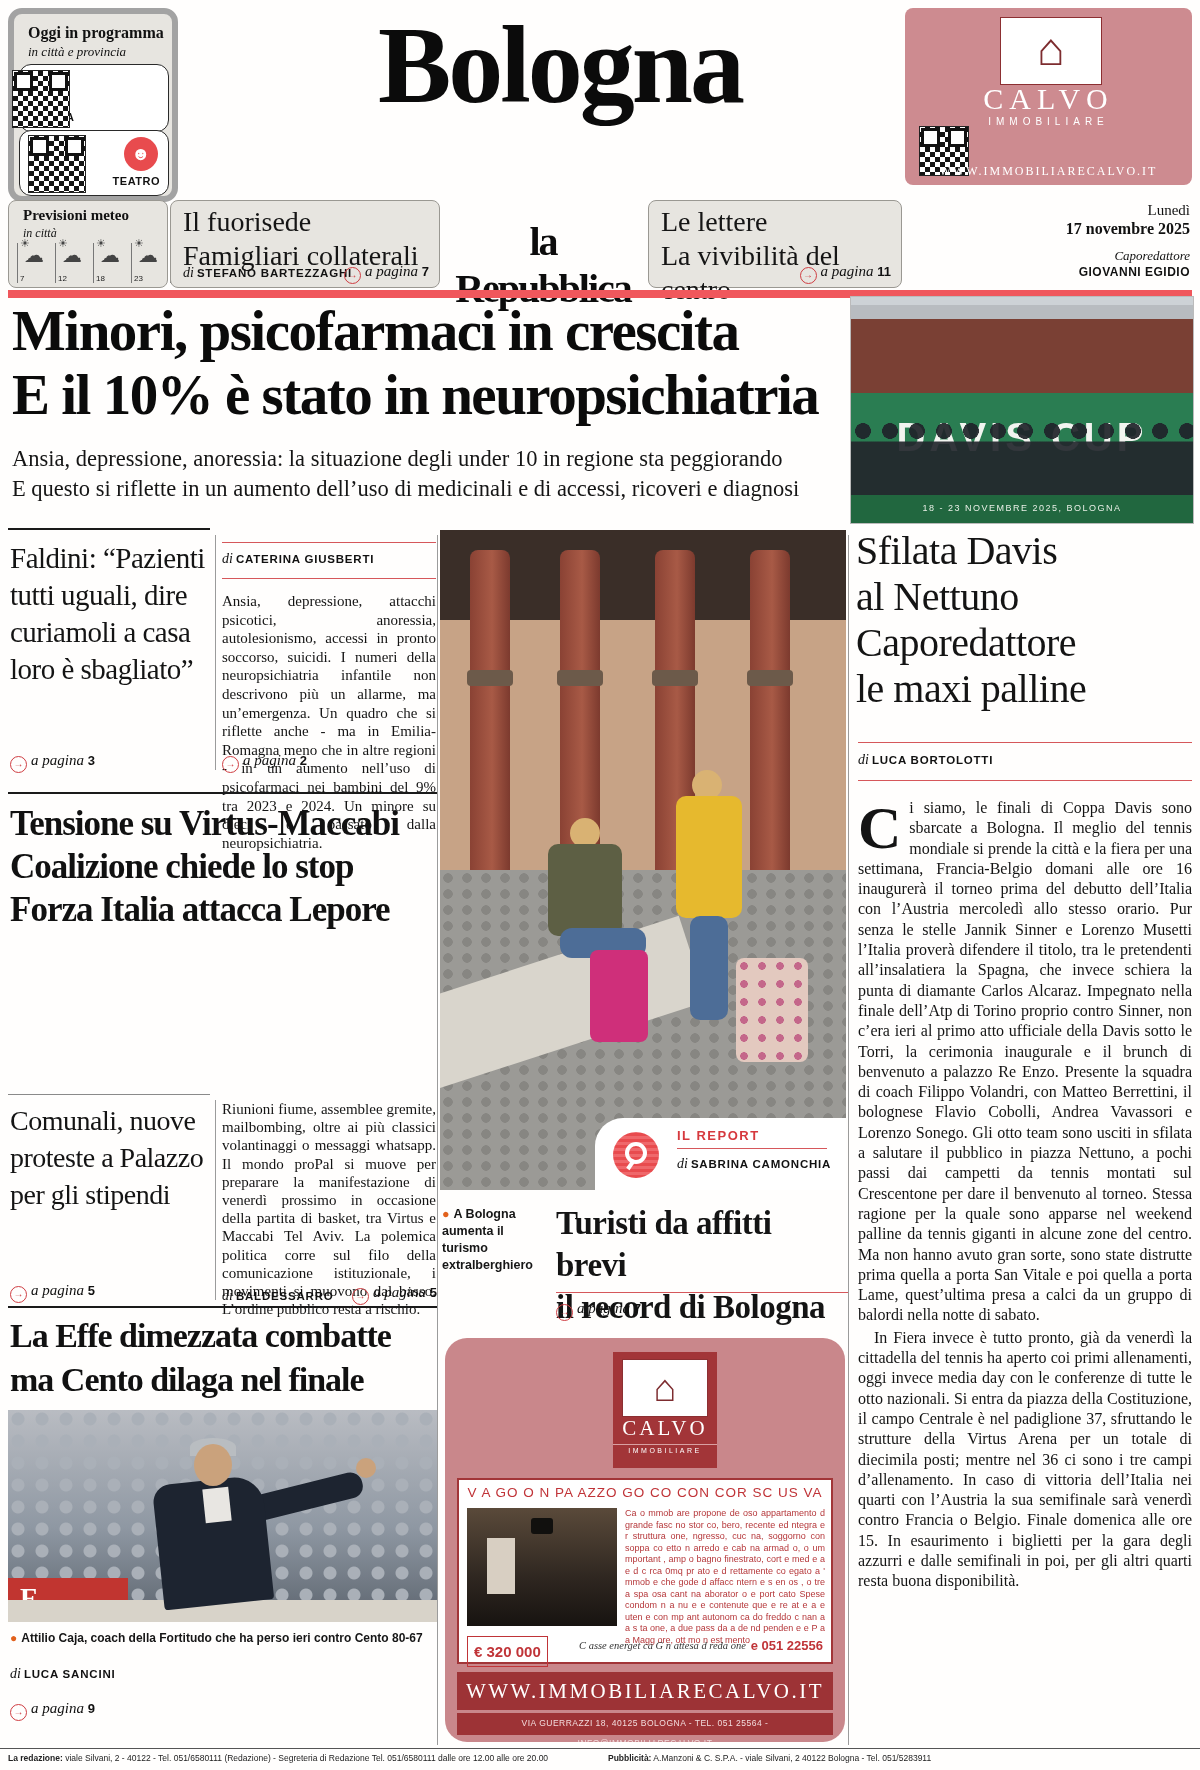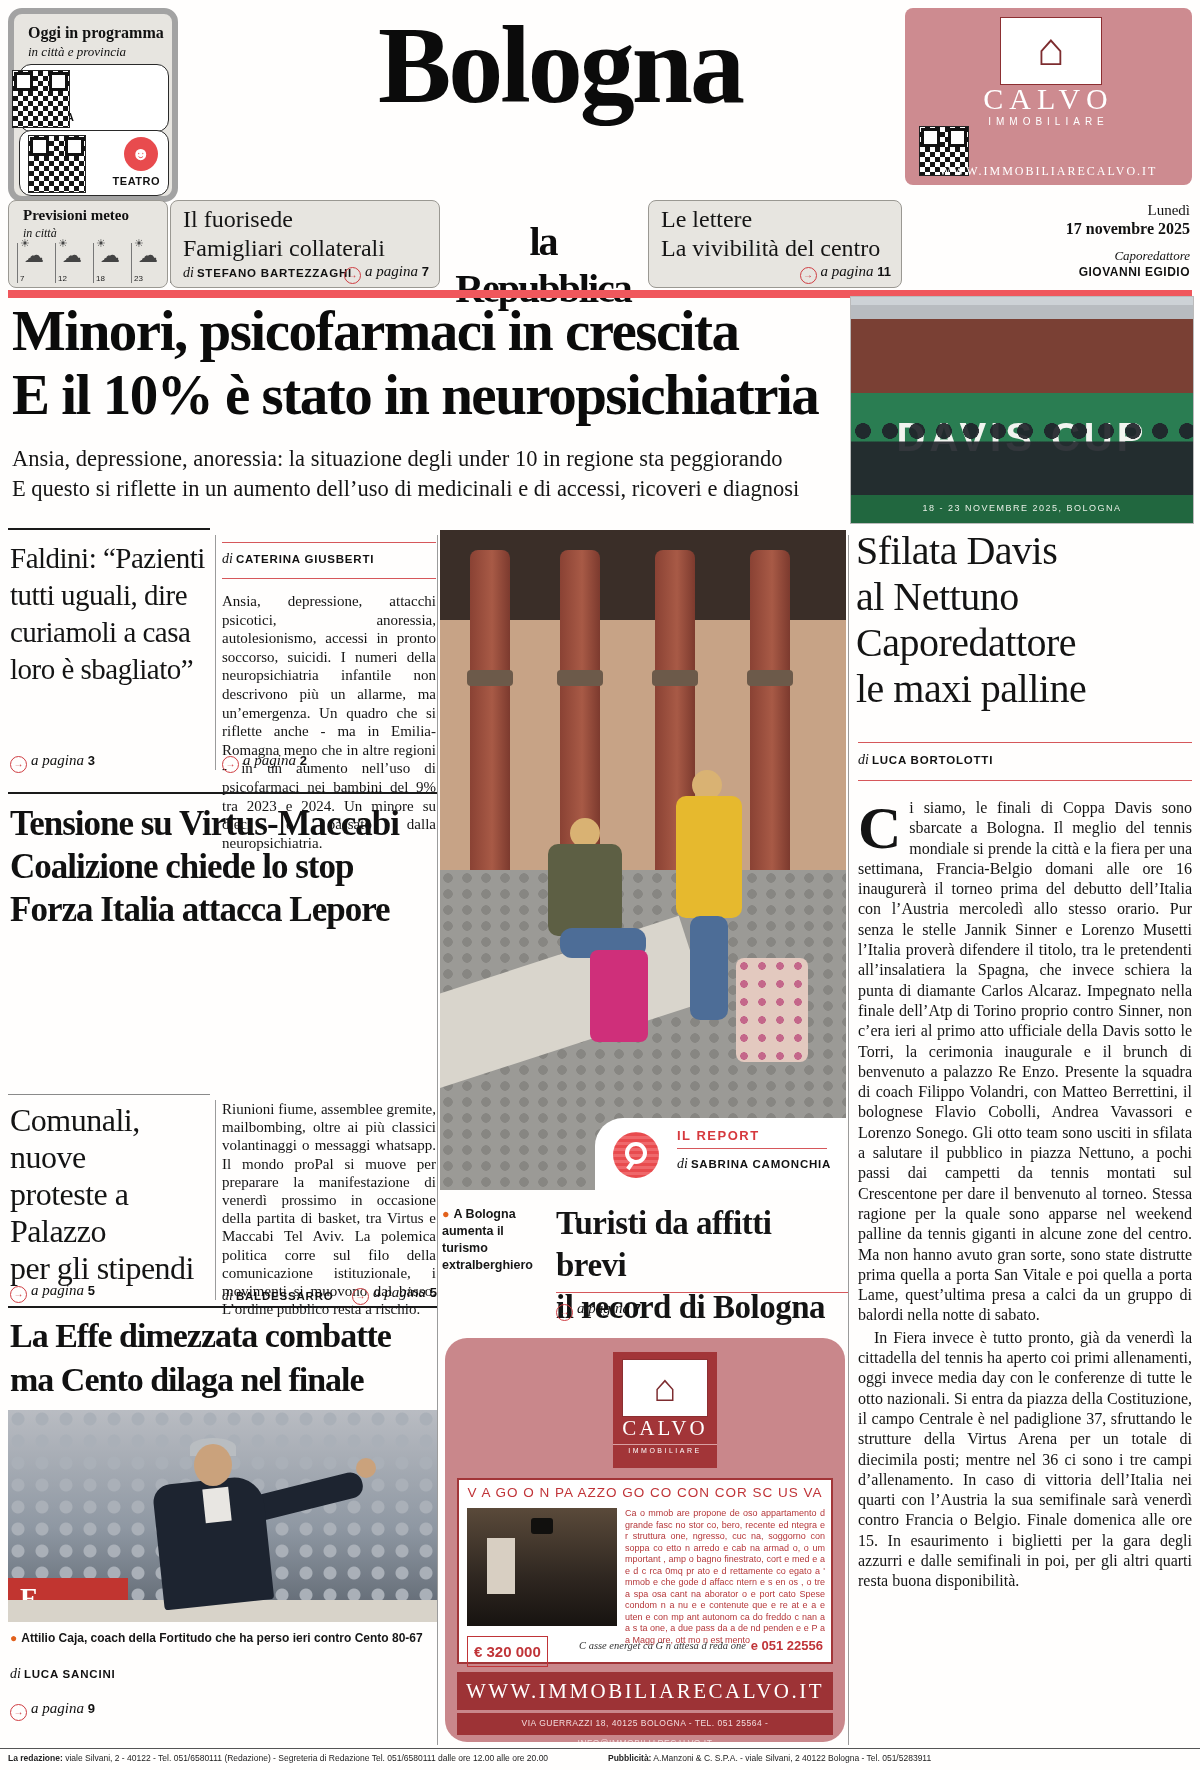--- a/index.html
+++ b/index.html
@@ -36,21 +36,21 @@
   
   .strip-box{top:200px;height:86px;background:#e7e5e0;border:1px solid #9a9892;border-radius:8px;}
   .meteo-box{left:8px;width:158px;}
   .meteo-title{left:14px;top:6px;font-size:15px;font-weight:700;}
   .meteo-sub{left:14px;top:25px;font-size:12px;font-style:italic;}
   .wx-cell{top:42px;width:38px;height:40px;border-left:1px solid #777;}
   .wx-cell:first-child{border-left:none;}
   .wx-glyph{position:absolute;left:6px;top:0px;font-size:20px;color:#444;}
   .wx-glyph::before{content:"☀";position:absolute;left:-4px;top:-6px;font-size:11px;color:#444;}
   .wx-temp{position:absolute;left:2px;bottom:0px;font-size:8px;font-family:"Liberation Sans",sans-serif;color:#222;}
-  .kicker{font-size:24px;line-height:1.22;color:#151515;}
+  .kicker{font-size:28px;line-height:1.22;color:#151515;}
   .byline-sans{font-family:"Liberation Sans",sans-serif;font-weight:700;font-size:11.5px;letter-spacing:.8px;color:#111;}
   .di{font-family:"Liberation Serif",serif;font-weight:400;font-style:italic;font-size:14px;letter-spacing:0;margin-right:3px;}
   .ref{font-style:italic;font-size:15px;color:#111;}
   .ref .num{font-style:normal;font-weight:700;font-family:"Liberation Sans",sans-serif;font-size:13px;}
   .ref-arrow{display:inline-block;width:15px;height:15px;border:1px solid #cf3d42;border-radius:50%;color:#cf3d42;
              font-size:10px;line-height:14px;text-align:center;vertical-align:-2px;margin-right:4px;font-style:normal;}
   .ref-arrow::before{content:"→";}
   .logo{left:438px;top:218px;width:210px;text-align:center;font-size:40px;font-weight:700;letter-spacing:-2px;color:#0c0c0c;}
   .date-weekday{right:10px;top:202px;text-align:right;font-size:15px;}
   .date-date{right:10px;top:220px;text-align:right;font-size:16px;font-weight:700;}
@@ -285,21 +285,21 @@
   </div>
 
   <div class="abs hline" style="left:8px;top:792px;width:429px;"></div>
   <div class="abs" style="left:10px;top:802px;width:429px;font-size:35px;line-height:43px;font-weight:700;letter-spacing:-1px;">
     <span>Tensione su Virtus-Maccabi</span><br>
     <span>Coalizione chiede lo stop</span><br>
     <span>Forza Italia attacca Lepore</span>
   </div>
 
   <div class="abs hline-thin" style="left:8px;top:1094px;width:202px;"></div>
-  <div class="abs head-didone" style="left:10px;top:1102px;width:205px;font-size:32px;line-height:37px;">
+  <div class="abs head-didone" style="left:10px;top:1102px;width:205px;font-size:28px;line-height:37px;">
     <span>Comunali, nuove</span><br>
     <span>proteste a Palazzo</span><br>
     <span>per gli stipendi</span>
   </div>
   <div class="abs ref" style="left:10px;top:1282px;">
     <span class="ref-arrow"></span><span>a pagina</span> <span class="num">5</span>
   </div>
 
   <div class="abs body-txt just" style="left:222px;top:1100px;width:214px;line-height:18.2px;">Riunioni fiume, assemblee gremite, mailbombing, oltre ai più classici volantinaggi o messaggi whatsapp. Il mondo proPal si muove per preparare la manifestazione di venerdì prossimo in occasione della partita di basket, tra Virtus e Maccabi Tel Aviv. La polemica politica corre sul filo della comunicazione istituzionale, i movimenti si muovono dal basso. L’ordine pubblico resta a rischio.</div>
   <div class="abs byline-sans" style="left:222px;top:1288px;">

